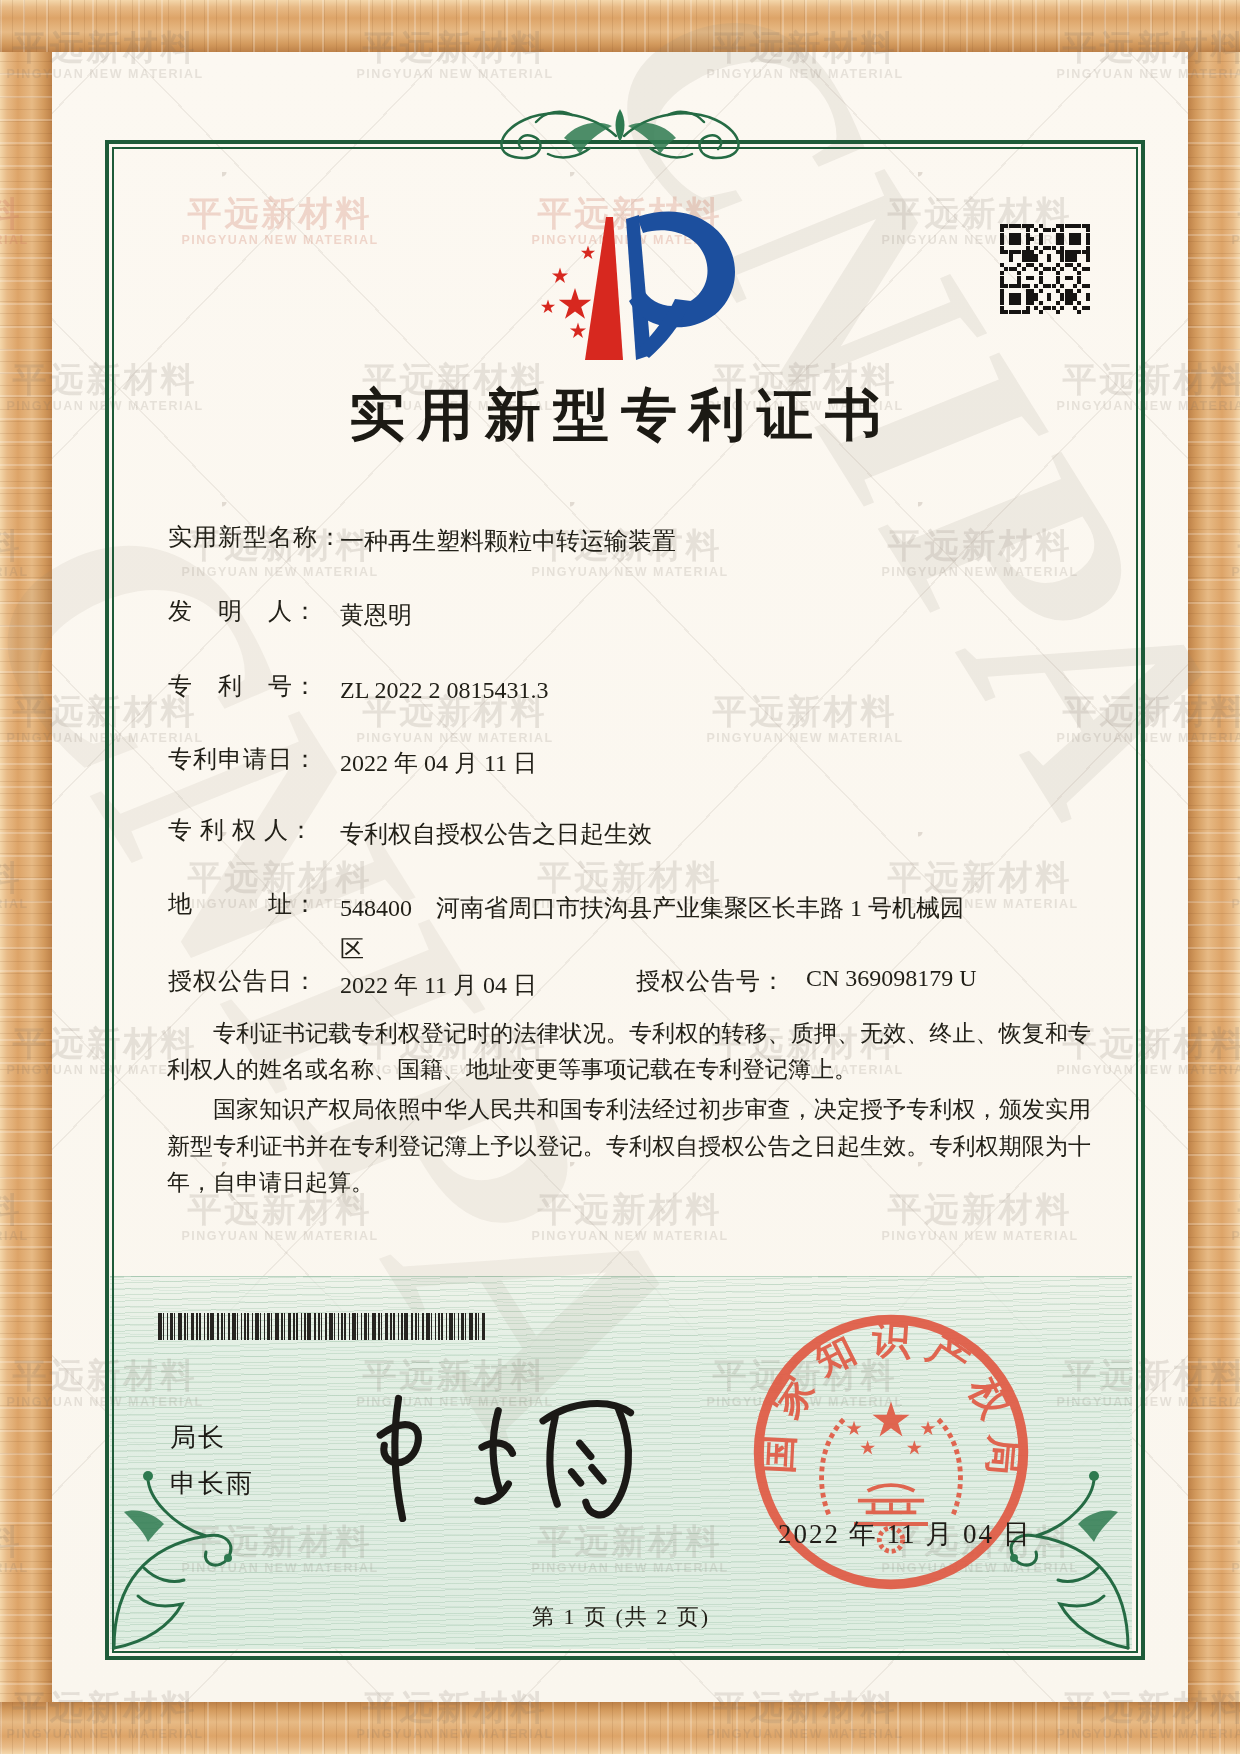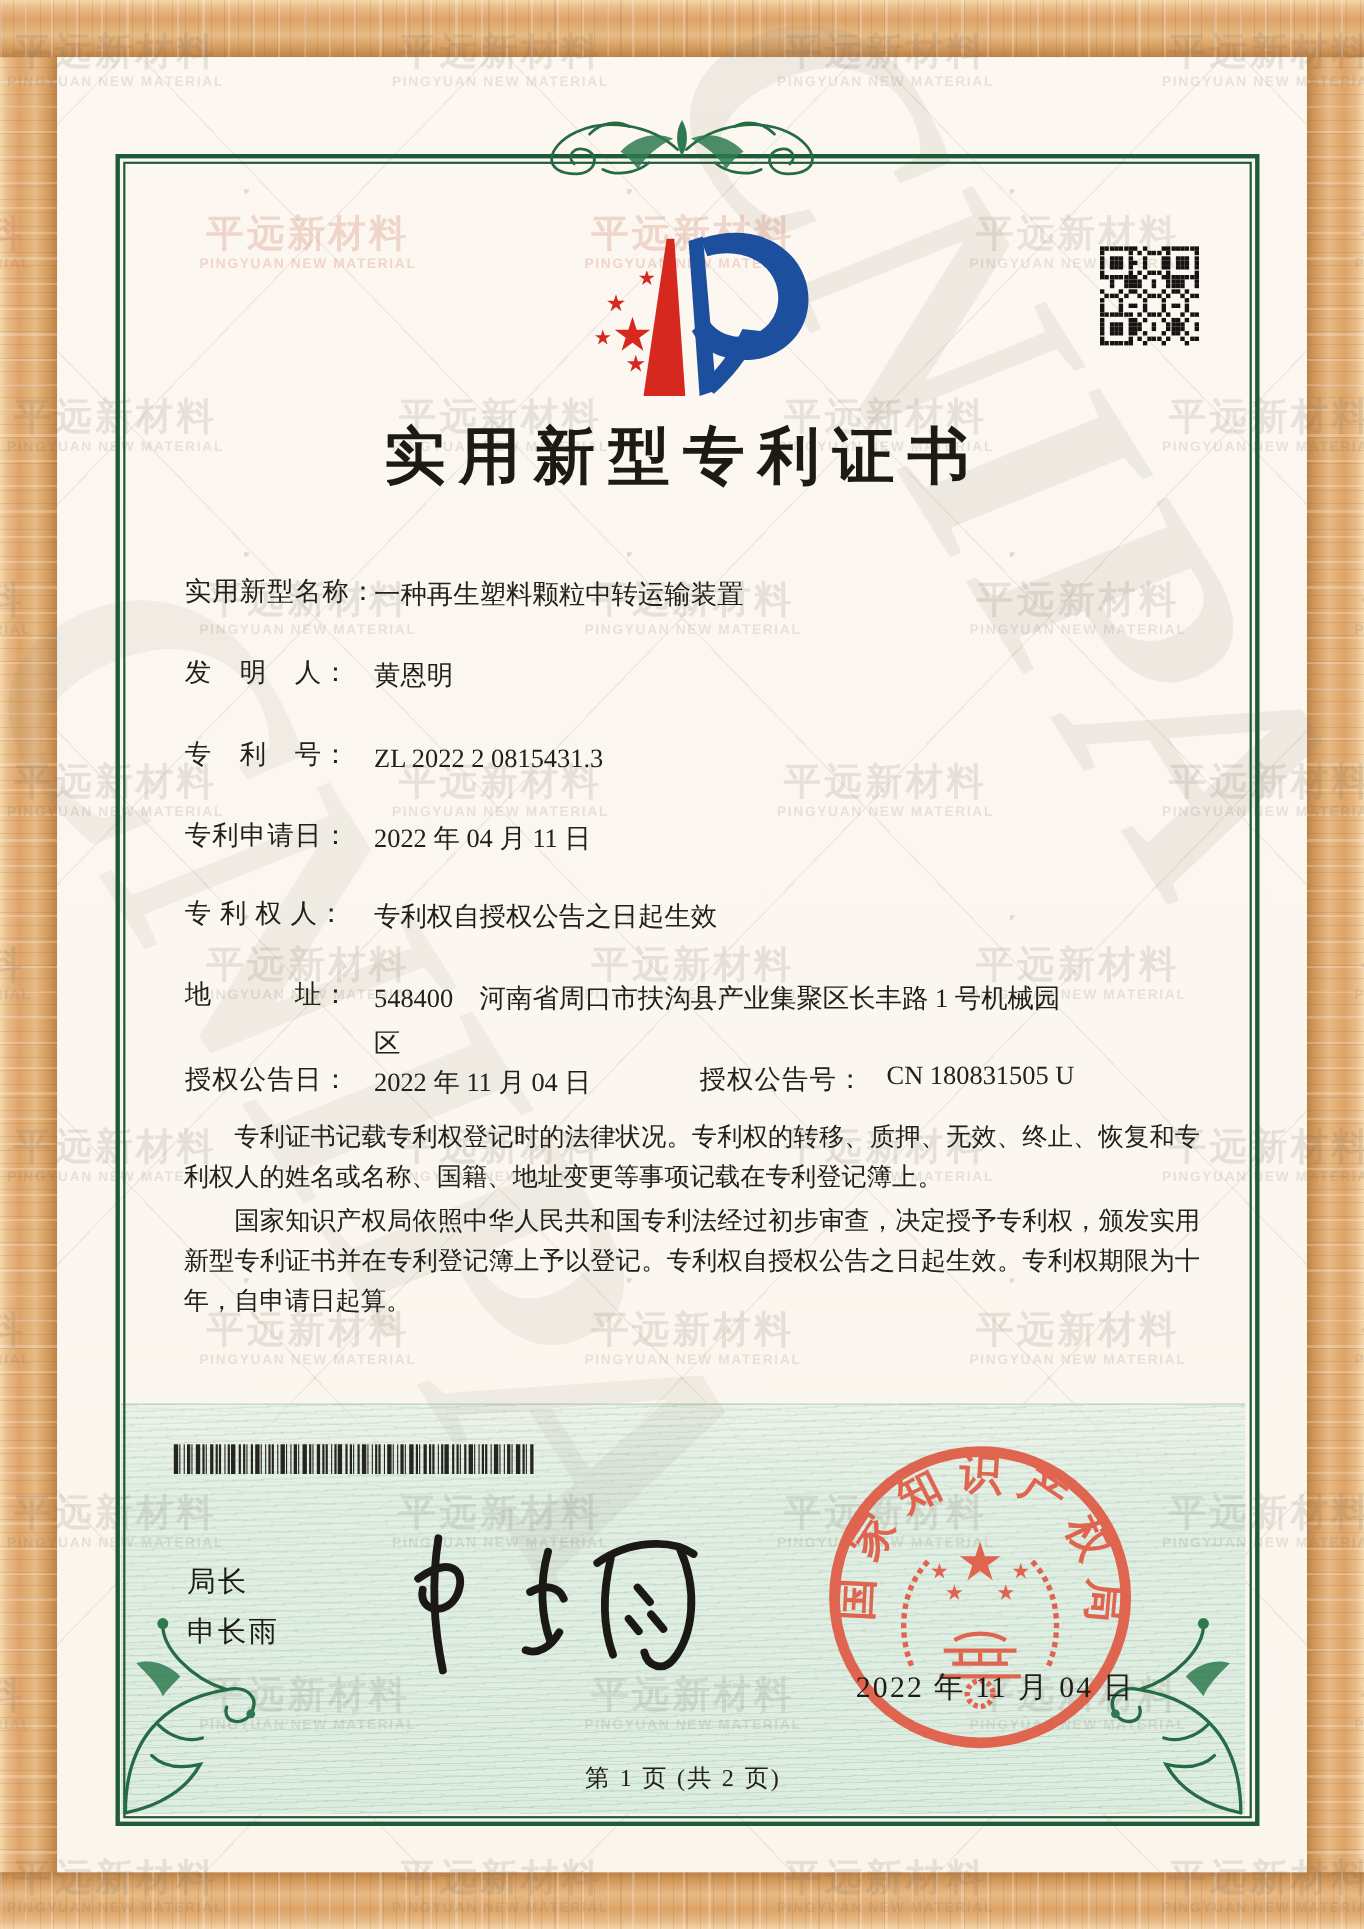--- a/index.html
+++ b/index.html
@@ -612,21 +612,21 @@
     </div>
     <div class="row" id="row6">
       <span class="lbl">地　　　址：</span>
       <span class="val">548400　河南省周口市扶沟县产业集聚区长丰路 1 号机械园
 区</span>
     </div>
     <div class="row" id="row7">
       <span class="lbl">授权公告日：</span>
       <span class="val" style="width:300px">2022 年 11 月 04 日</span>
       <span class="lbl2">授权公告号：</span>
-      <span class="val2">CN 180831505 U</span>
+      <span class="val2">CN 369098179 U</span>
     </div>
 
     <div class="paras">
       <p>专利证书记载专利权登记时的法律状况。专利权的转移、质押、无效、终止、恢复和专利权人的姓名或名称、国籍、地址变更等事项记载在专利登记簿上。</p>
       <p>国家知识产权局依照中华人民共和国专利法经过初步审查，决定授予专利权，颁发实用新型专利证书并在专利登记簿上予以登记。专利权自授权公告之日起生效。专利权期限为十年，自申请日起算。</p>
     </div>
 
     <div class="barcode">
         <div class="bar" style="left: 0px; width: 4px;"></div>
         <div class="bar" style="left: 5px; width: 1px;"></div>

